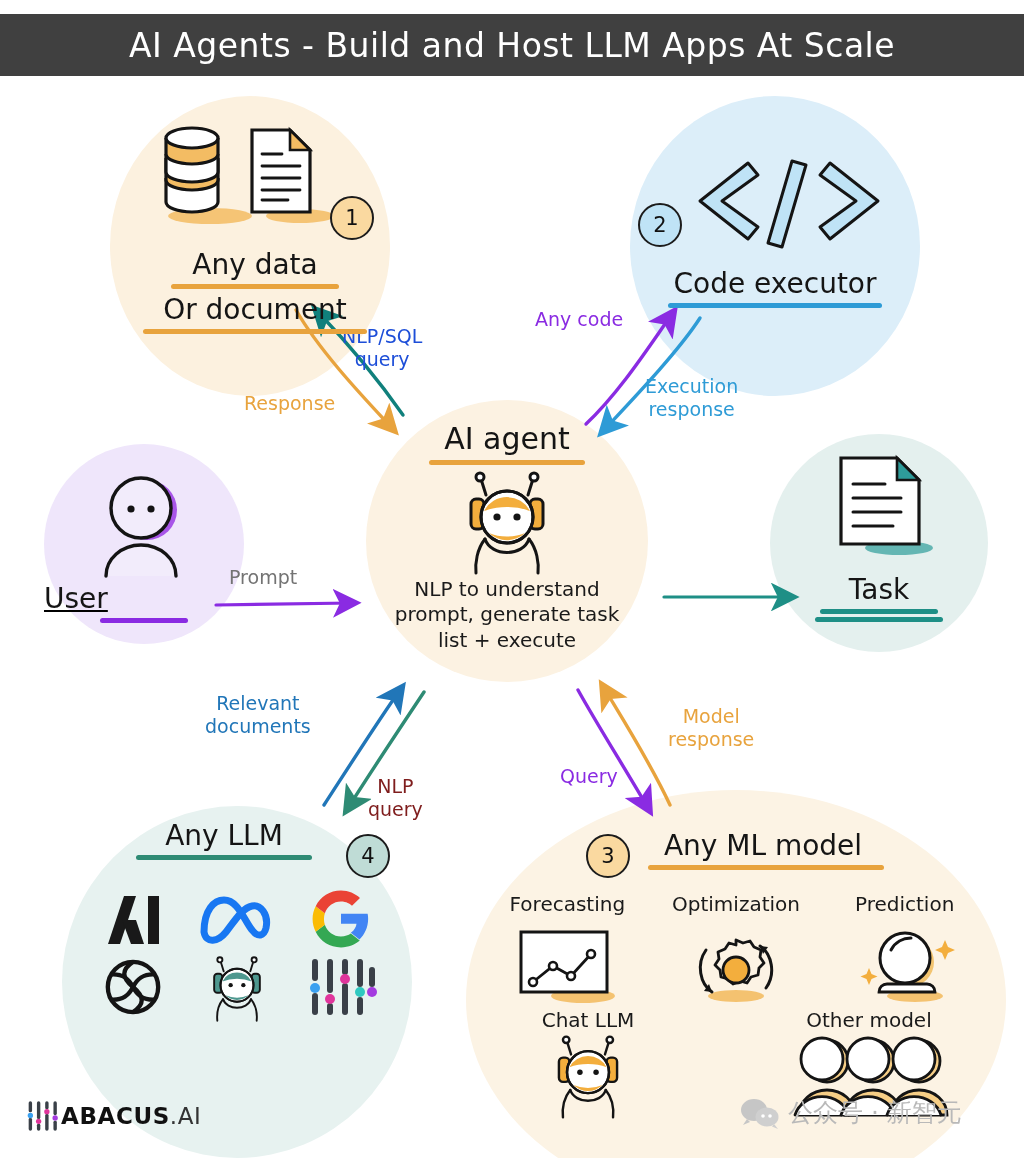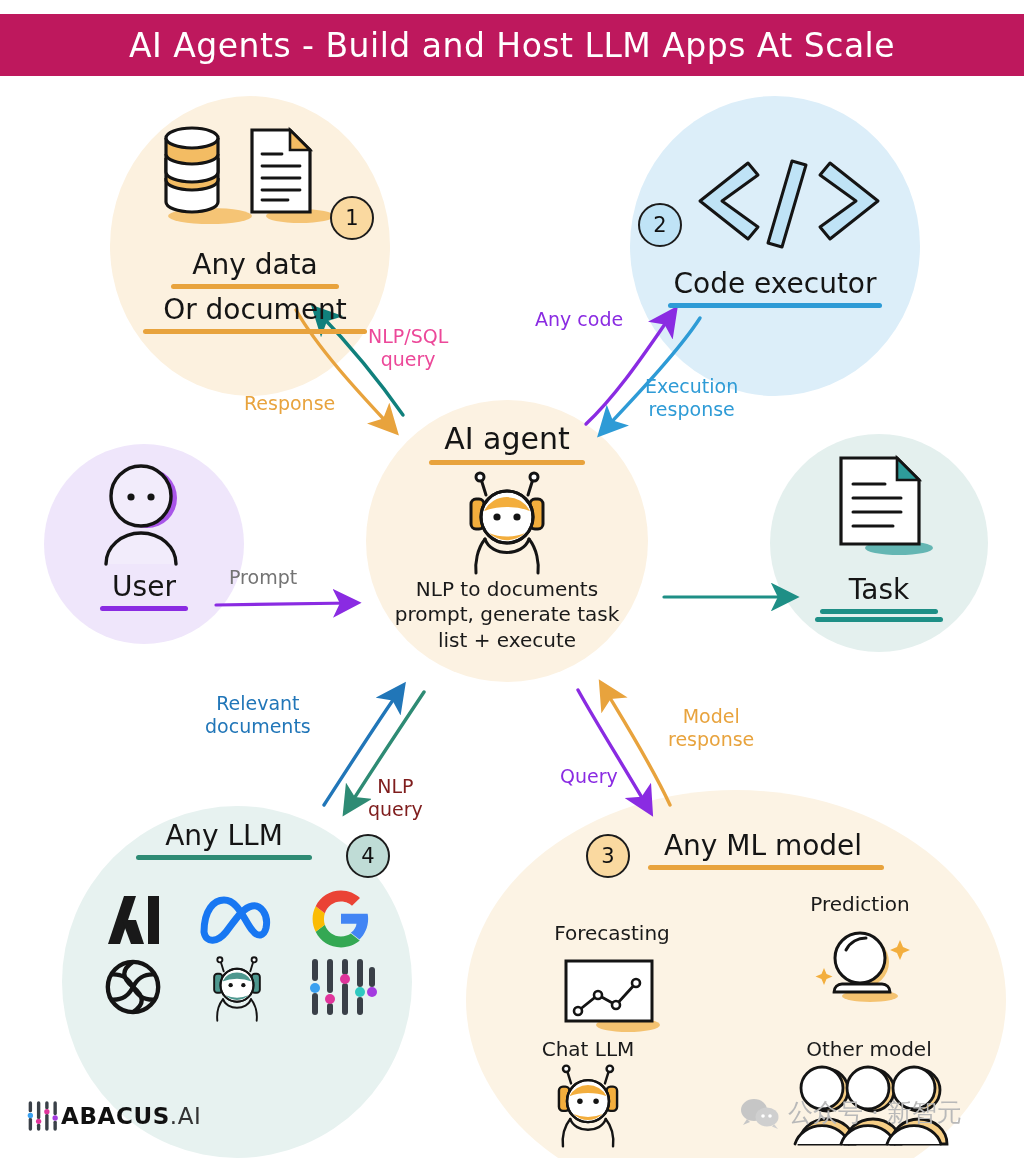--- a/index.html
+++ b/index.html
@@ -5,21 +5,21 @@
   html,body{margin:0;padding:0;background:#ffffff;}
   body{
     font-family:"DejaVu Sans", sans-serif;
     width:1024px;height:1158px;position:relative;overflow:hidden;
   }
   .stage{position:absolute;inset:0;width:1024px;height:1158px;}
 
   
   .banner{
     position:absolute;left:0;top:14px;width:1024px;height:62px;
-    background:#be185d;display:flex;align-items:center;justify-content:center;
+    background:#404040;display:flex;align-items:center;justify-content:center;
   }
   .banner-text{
     color:#ffffff;font-size:33px;letter-spacing:.5px;
     font-family:"DejaVu Sans", sans-serif;font-weight:400;
     white-space:nowrap;
   }
 
   
   .blob{position:absolute;border-radius:50%;}
 
@@ -124,21 +124,21 @@
     </g>
 
     <g>
       <path d="M670,805 C650,762 622,718 604,688" stroke="#E8A33D" stroke-width="3.4" fill="none" stroke-linecap="round" marker-end="url(#ah-orange)"></path>
     </g>
     <g>
       <path d="M578,690 C598,726 626,770 648,808" stroke="#8A2BE2" stroke-width="3.4" fill="none" stroke-linecap="round" marker-end="url(#ah-purple)"></path>
     </g>
   </svg>
 
-  <div class="elabel" style="left:368px;top:325px;color:#ec4899;">
+  <div class="elabel" style="left:342px;top:325px;color:#1d4ed8;">
     <div>NLP/SQL</div>
     <div>query</div>
   </div>
   <div class="elabel" style="left:244px;top:392px;color:#E8A33D;">
     <div>Response</div>
   </div>
   <div class="elabel" style="left:535px;top:308px;color:#8A2BE2;">
     <div>Any code</div>
   </div>
   <div class="elabel" style="left:645px;top:375px;color:#2E9BD6;">
@@ -230,26 +230,26 @@
         <path d="M25,40 a26,26 0 0 1 46,0 a40,22 0 0 0 -46,0 z" fill="#F3AE3D" stroke="none"></path>
         <circle cx="48" cy="46" r="26" fill="none"></circle>
         <path d="M30,62 a26,26 0 0 0 36,0 a30,18 0 0 1 -36,0 z" fill="#F3AE3D" stroke="none"></path>
         <path d="M26,68 C32,86 64,86 70,68" fill="none"></path>
         <path d="M26,68 C18,78 16,92 17,102" fill="none"></path>
         <path d="M70,68 C78,78 80,92 79,102" fill="none"></path>
       </g>
       <circle cx="38" cy="46" r="3.6" fill="#141414"></circle>
       <circle cx="58" cy="46" r="3.6" fill="#141414"></circle>
     </svg>
-    <div class="ndesc">NLP to documents</div>
+    <div class="ndesc">NLP to understand</div>
     <div class="ndesc">prompt, generate task</div>
     <div class="ndesc">list + execute</div>
   </div>
 
-  <div style="position:absolute;left:44px;top:460px;width:200px;text-align:center;">
+  <div style="position:absolute;left:44px;top:472px;width:200px;text-decoration:underline;">
     <svg width="110" height="105" viewBox="0 0 110 105" style="margin:4px auto 0;">
       <circle cx="58" cy="34" r="30" fill="#A855E8"></circle>
       <path d="M22,100 a33,30 0 0 1 66,0 z" fill="#A855E8"></path>
       <circle cx="52" cy="32" r="30" fill="#F2ECFB" stroke="#141414" stroke-width="3.4"></circle>
       <path d="M17,100 a35,31 0 0 1 70,0" fill="#F2ECFB" stroke="#141414" stroke-width="3.4" stroke-linecap="round"></path>
       <circle cx="42" cy="33" r="3.6" fill="#141414"></circle>
       <circle cx="62" cy="33" r="3.6" fill="#141414"></circle>
     </svg>
     <div class="ntitle" style="margin-top:2px;">User</div>
     <div class="ul" style="width:88px;background:#8A2BE2;"></div>
@@ -349,35 +349,47 @@
   <div class="badge" style="left:346px;top:834px;background:#BFDCD6;">
     <span>4</span>
   </div>
 
   <div style="position:absolute;left:466px;top:830px;width:540px;text-align:center;">
     <div class="ntitle" style="margin-left:54px;">Any ML model</div>
     <div class="ul" style="width:236px;background:#E8A33D;margin-left:182px;"></div>
 
     <div style="display:flex;justify-content:space-around;align-items:flex-start;margin-top:22px;padding:0 22px;">
 
-      <div style="width:160px;margin-top:29px;">
+      <div style="width:160px;">
         <div class="ndesc">Forecasting</div>
         <svg width="112" height="78" viewBox="0 0 112 78" style="margin:8px auto 0;">
           <ellipse cx="72" cy="70" rx="32" ry="7" fill="#F3BC63" opacity=".9"></ellipse>
           <rect x="10" y="6" width="86" height="60" fill="#ffffff" stroke="#141414" stroke-width="3"></rect>
           <polyline points="22,56 42,40 60,50 80,28" fill="none" stroke="#141414" stroke-width="2.8"></polyline>
           <g fill="#ffffff" stroke="#141414" stroke-width="2.6">
             <circle cx="22" cy="56" r="4"></circle>
               <circle cx="42" cy="40" r="4"></circle>
             <circle cx="60" cy="50" r="4"></circle>
               <circle cx="80" cy="28" r="4"></circle>
           </g>
         </svg>
       </div>
 
+      <div style="width:180px;">
+        <div class="ndesc">Optimization</div>
+        <svg width="112" height="78" viewBox="0 0 112 78" style="margin:8px auto 0;">
+          <ellipse cx="56" cy="70" rx="28" ry="6" fill="#F3BC63" opacity=".9"></ellipse>
+          <path d="M56,14 l7,3 l7,-2 l4,6 l7,3 l-1,7 l4,6 l-5,5 l-1,7 l-7,2 l-4,6 l-7,-2 l-7,3 l-5,-5 l-7,-2 l-1,-7 l-5,-5 l4,-6 l-1,-7 l7,-3 l4,-6 l7,2 z" fill="none" stroke="#141414" stroke-width="2.8" stroke-linejoin="round"></path>
+          <circle cx="56" cy="44" r="13" fill="#F3AE3D" stroke="#141414" stroke-width="2.8"></circle>
+          <path d="M26,24 C16,38 20,58 32,66" fill="none" stroke="#141414" stroke-width="3" stroke-linecap="round"></path>
+          <path d="M32,66 l-8,-1 l5,-7 z" fill="#141414"></path>
+          <path d="M86,62 C96,48 92,28 80,20" fill="none" stroke="#141414" stroke-width="3" stroke-linecap="round"></path>
+          <path d="M80,20 l8,1 l-5,7 z" fill="#141414"></path>
+        </svg>
+      </div>
 
       <div style="width:160px;">
         <div class="ndesc">Prediction</div>
         <svg width="112" height="78" viewBox="0 0 112 78" style="margin:8px auto 0;">
           <ellipse cx="66" cy="70" rx="28" ry="6" fill="#F3BC63" opacity=".9"></ellipse>
           <circle cx="60" cy="36" r="25" fill="#F3C470"></circle>
           <circle cx="56" cy="32" r="25" fill="#ffffff" stroke="#141414" stroke-width="3"></circle>
           <path d="M42,24 C46,16 54,12 62,12" fill="none" stroke="#141414" stroke-width="3" stroke-linecap="round"></path>
           <path d="M38,58 h40 a8,8 0 0 1 8,8 h-56 a8,8 0 0 1 8,-8 z" fill="#ffffff" stroke="#141414" stroke-width="2.8"></path>
           <path d="M96,14 l3,7 l7,3 l-7,3 l-3,7 l-3,-7 l-7,-3 l7,-3 z" fill="#F3AE3D"></path>

